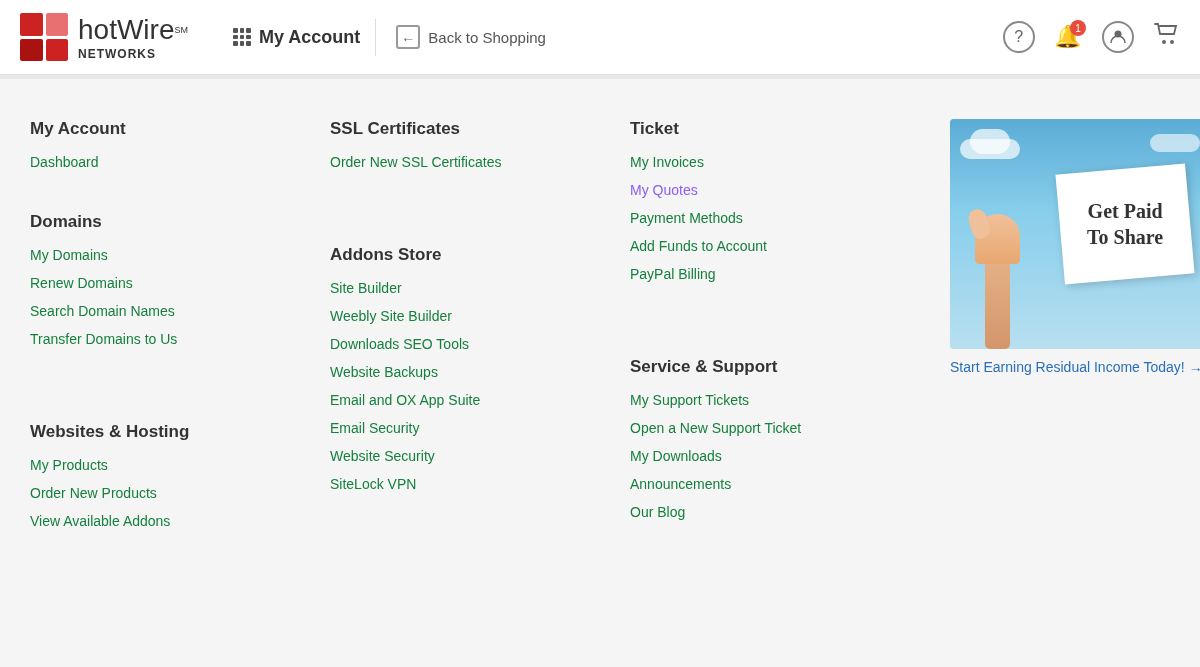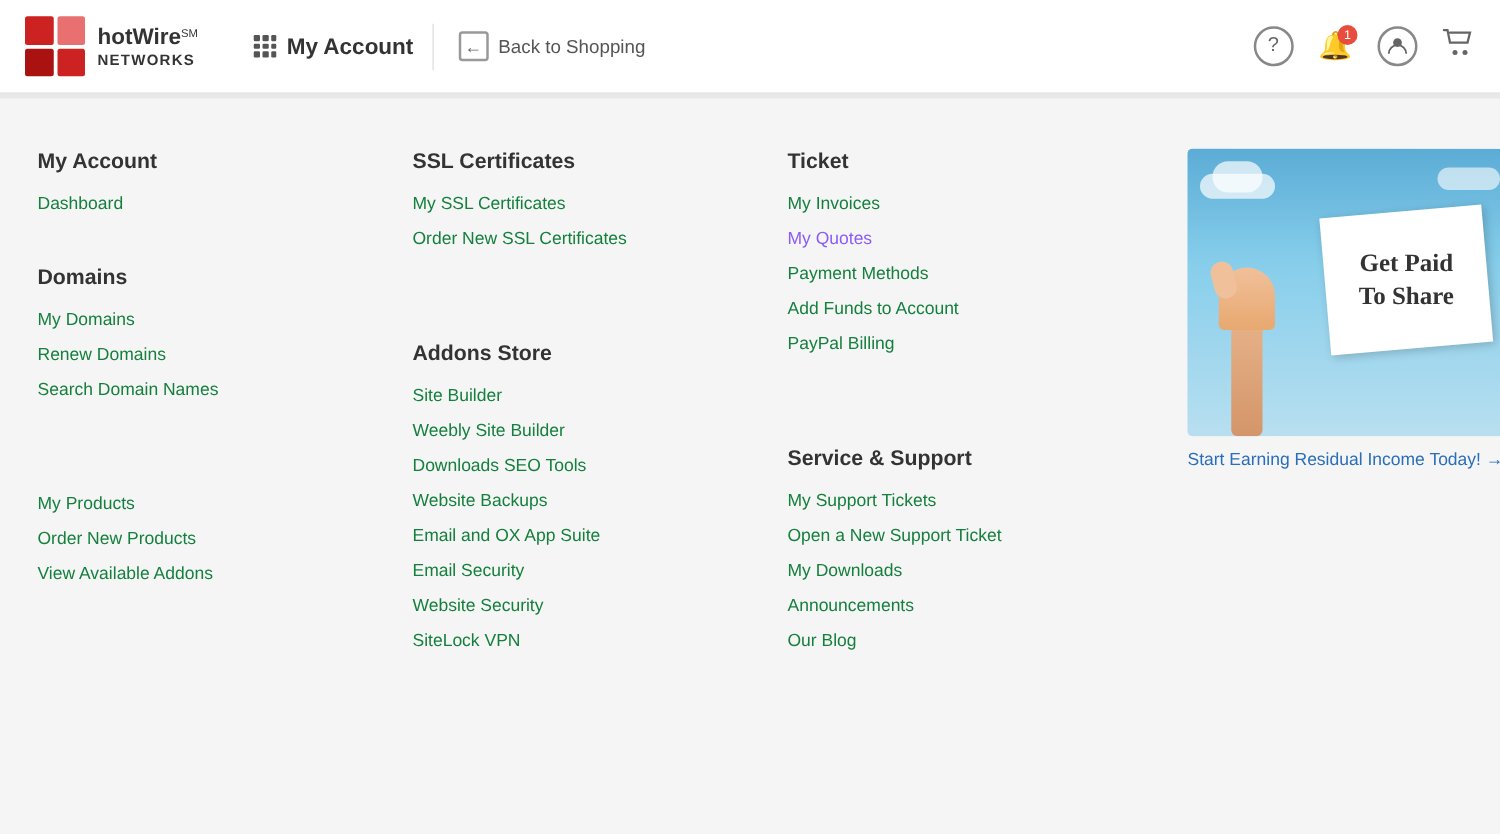--- a/index.html
+++ b/index.html
@@ -26,21 +26,21 @@
       grid-template-columns: 1fr 1fr;
       gap: 3px;
       width: 48px;
       height: 48px;
     }
     .logo-sq { border-radius: 2px; }
     .logo-sq.red { background: #cc2222; }
     .logo-sq.light-red { background: #e87070; }
     .logo-sq.dark-red { background: #aa1111; }
     .logo-text { line-height: 1.2; }
-    .logo-text .hot { font-size: 18px; font-weight: bold; color: #333; }
+    .logo-text .hot { font-size: 28px; font-weight: normal; color: #333; }
     .logo-text .sm { font-size: 9px; vertical-align: super; color: #333; }
     .logo-text .networks { font-size: 12px; font-weight: bold; color: #333; letter-spacing: 1px; display: block; }
 
     .my-account-btn {
       display: flex;
       align-items: center;
       gap: 8px;
       font-size: 18px;
       font-weight: bold;
       color: #333;
@@ -289,33 +289,34 @@
       <div class="menu-section">
         <div class="section-title">My Account</div>
         <a class="menu-link">Dashboard</a>
       </div>
 
       <div class="menu-section">
         <div class="section-title">Domains</div>
         <a class="menu-link">My Domains</a>
         <a class="menu-link">Renew Domains</a>
         <a class="menu-link">Search Domain Names</a>
-      </div>
-
-      <div class="menu-section">
+        <a class="menu-link">Transfer Domains to Us</a>
+      </div>
+
+      <div class="menu-section">
+        <div class="section-title">Websites &amp; Hosting</div>
         <a class="menu-link">My Products</a>
         <a class="menu-link">Order New Products</a>
         <a class="menu-link">View Available Addons</a>
       </div>
     </div>
 
     <div class="col-left">
       <div class="menu-section">
         <div class="section-title">SSL Certificates</div>
-        <a class="menu-link">My SSL Certificates</a>
         <a class="menu-link">Order New SSL Certificates</a>
       </div>
 
       <div class="menu-section">
         <div class="section-title">Addons Store</div>
         <a class="menu-link">Site Builder</a>
         <a class="menu-link">Weebly Site Builder</a>
         <a class="menu-link">Downloads SEO Tools</a>
         <a class="menu-link">Website Backups</a>
         <a class="menu-link">Email and OX App Suite</a>

